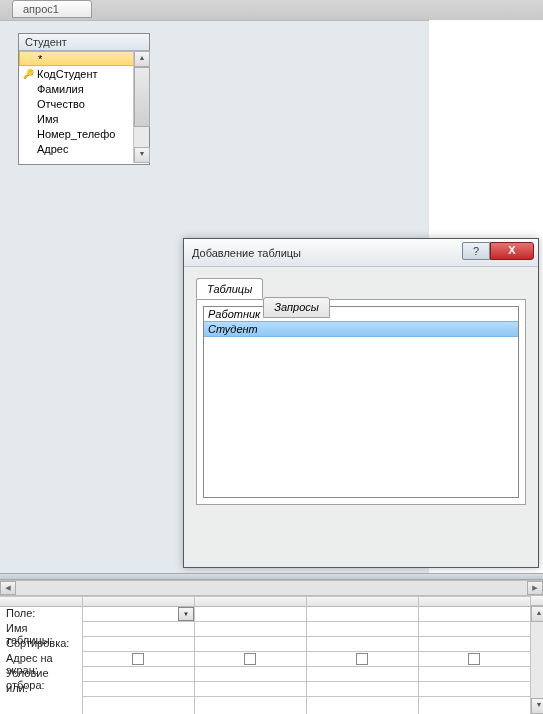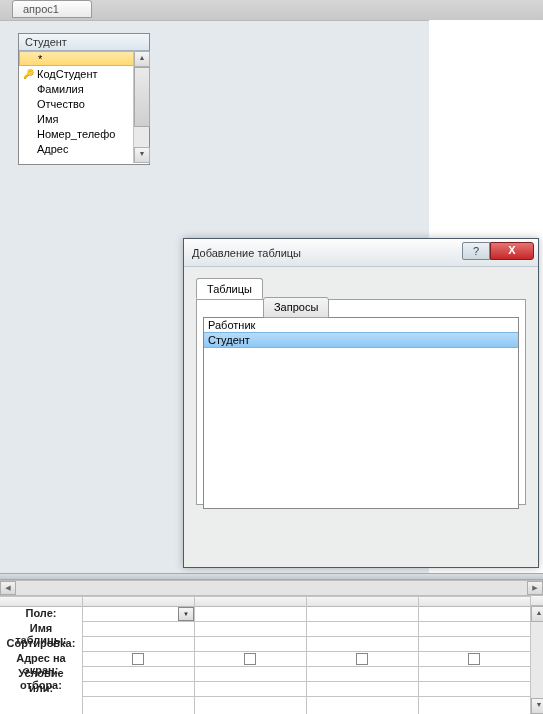--- a/index.html
+++ b/index.html
@@ -24,44 +24,44 @@
   .sb-thumb { position: absolute; top: 16px; left: 0; width: 16px; height: 60px; background: linear-gradient(#eaeaea,#cfcfcf); border: 1px solid #a9a9a9; }
 
   
   .dialog { position: absolute; left: 183px; top: 217px; width: 356px; height: 330px; background: #eceeee; border: 1px solid #4c5966; border-radius: 0; box-shadow: 0 0 8px rgba(0,0,0,.25); overflow: hidden; }
   .dlg-title { height: 28px; background: linear-gradient(#fdfdfd,#e1e7eb); border-bottom: 1px solid #bfc8cf; display: flex; align-items: center; padding: 0 8px; position: relative; }
   .dlg-title-text { color: #2b2b2b; }
   .dlg-btns { position: absolute; right: 4px; top: 3px; display: flex; gap: 0; }
   .dlg-help { width: 28px; height: 18px; background: linear-gradient(#ecf1f5,#cdd8e0); border: 1px solid #7b8792; border-radius: 2px 0 0 2px; text-align: center; line-height: 16px; color: #345; }
   .dlg-close { width: 44px; height: 18px; background: linear-gradient(#e57373,#c62828); border: 1px solid #7f1f1f; border-radius: 0 3px 3px 0; color: #fff; text-align: center; line-height: 15px; font-weight: bold; }
 
-  .dlg-body { padding: 10px 12px 8px 12px; }
+  .dlg-body { padding: 10px 12px 8px 12px; font-style: italic; }
   .tabstrip { display: flex; border-bottom: 1px solid #a0a0a0; position: relative; top: 1px; }
   .tab { padding: 3px 10px; border: 1px solid #a0a0a0; background: linear-gradient(#f5f5f5,#e3e3e3); margin-right: 0; border-top-left-radius: 3px; border-top-right-radius: 3px; position: relative; top: 19px; }
   .tab.active { background: #fff; border-bottom: 1px solid #fff; z-index: 2; top: 0; padding-top: 4px; }
   .tabpage { border: 1px solid #a0a0a0; background: #fff; padding: 6px; height: 206px; }
-  .listbox { border: 1px solid #888; background: #fff; height: 192px; overflow: hidden; margin-top: 11px; }
+  .listbox { border: 1px solid #888; background: #fff; height: 192px; overflow: hidden; }
   .list-item { padding: 1px 4px; }
   .list-item.selected { background: linear-gradient(#b6dcfb,#8fc8f4); border-top: 1px solid #7ab5e3; border-bottom: 1px solid #7ab5e3; }
 
   .dlg-actions { display: flex; justify-content: flex-end; gap: 8px; padding: 8px 12px; }
   .btn { min-width: 78px; padding: 3px 10px; background: linear-gradient(#fdfdfd,#e4e8eb); border: 1px solid #8a939a; border-radius: 3px; text-align: center; }
   .btn.default { border: 1px solid #3c7fb1; box-shadow: 0 0 0 1px #a7d3f1 inset; }
 
   
   .splitter { position: absolute; left: 0; top: 573px; width: 543px; height: 7px; background: linear-gradient(#d8dde1,#c4cad0); border-top: 1px solid #9faab3; border-bottom: 1px solid #9faab3; }
   .h-scroll { position: absolute; left: 0; top: 580px; width: 543px; height: 16px; background: #e4e4e4; border-top: 1px solid #bcbcbc; border-bottom: 1px solid #bcbcbc; }
   .hsb-btn { position: absolute; top: 0; width: 16px; height: 14px; background: linear-gradient(#f2f2f2,#d8d8d8); border: 1px solid #adadad; font-size: 7px; color: #666; text-align: center; line-height: 12px; }
   .hsb-btn.left { left: 0; }
   .hsb-btn.right { right: 0; }
 
   
   .design-grid { position: absolute; left: 0; top: 596px; width: 543px; height: 118px; background: #fff; display: flex; }
   .row-labels { width: 102px; border-top: 1px solid #c4c4c4; }
-  .row-label { height: 15px; text-align: center; padding: 0 6px; color: #222; border-bottom: 1px solid transparent; font-weight: bold; }
+  .row-label { height: 15px; text-align: left; padding: 0 6px; color: #222; border-bottom: 1px solid transparent; }
   .grid-cols { flex: 1; display: flex; border-top: 1px solid #c4c4c4; }
   .gcol { width: 112px; border-left: 1px solid #c4c4c4; display: flex; flex-direction: column; }
   .gcell { height: 15px; border-bottom: 1px solid #c4c4c4; position: relative; }
   .ghdr { height: 10px; background: linear-gradient(#f6f6f6,#e5e5e5); border-bottom: 1px solid #b8b8b8; }
   .dropdown-btn { position: absolute; right: 0; top: 0; width: 16px; height: 14px; border: 1px solid #888; background: linear-gradient(#f5f5f5,#dcdcdc); font-size: 6px; text-align: center; line-height: 12px; color: #333; }
   .checkbox { position: absolute; left: 50%; top: 1px; transform: translateX(-50%); width: 12px; height: 12px; border: 1px solid #888; background: #fff; }
   .design-vscroll { width: 16px; background: #e9e9e9; border-left: 1px solid #c4c4c4; position: relative; }
   .design-vscroll .sb-btn.top { position: absolute; top: 10px; }
   .design-vscroll .sb-btn.bot { position: absolute; bottom: 0; }
 </style>

